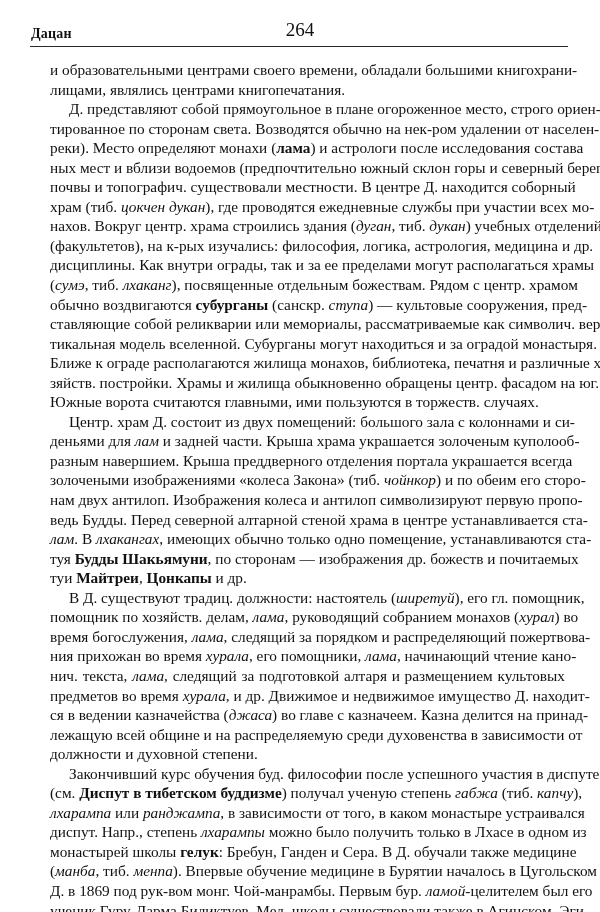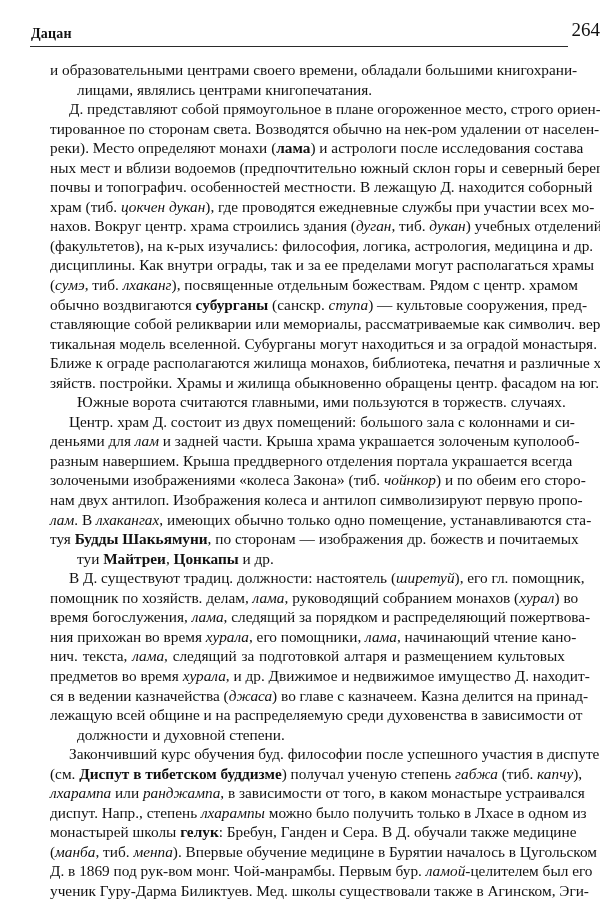--- a/index.html
+++ b/index.html
@@ -8,35 +8,35 @@
     font-family: "Liberation Serif", "DejaVu Serif", serif;
     color: #111111;
   }
   .running-head {
     position: absolute; left: 31px; top: 26px;
     font-family: "Liberation Serif", serif;
     font-weight: bold; font-size: 14px; letter-spacing: 0.2px;
   }
   .page-number {
     position: absolute; left: 0; width: 600px; top: 19px;
-    text-align: right; font-size: 19px;
+    text-align: center; font-size: 19px;
   }
   .head-rule {
     position: absolute; left: 30px; width: 538px; top: 46px;
     height: 0; border-top: 1.6px solid #2a2a2a;
   }
   .body-text {
     position: absolute; left: 50px; width: 515px; top: 60px;
     font-size: 15.3px; line-height: 19.55px;
   }
   .line {
     display: block; white-space: nowrap; height: 19.55px;
     text-align: justify; text-align-last: justify;
   }
-  .line.last { text-align-last: left; margin-left: 27px; }
+  .line.last { text-align-last: left; }
   .line.indent { padding-left: 19px; }
   .seg-b { font-weight: bold; }
   .seg-i { font-style: italic; }
 </style>
 </head>
 <body>
 
 <div>
   <div class="running-head">Дацан</div>
   <div class="page-number">264</div>
@@ -44,39 +44,40 @@
   <div class="body-text" id="body-text">
       <div>
         <span class="line"><span>и образовательными центрами своего времени, обладали большими книгохрани-</span></span>
         <span class="line last"><span>лищами, являлись центрами книгопечатания.</span></span>
       </div>
       <div>
         <span class="line indent"><span>Д. представляют собой прямоугольное в плане огороженное место, строго ориен-</span></span>
         <span class="line"><span>тированное по сторонам света. Возводятся обычно на нек-ром удалении от населен-</span></span>
         <span class="line"><span>реки). Место определяют монахи (</span><span class="seg-b">лама</span><span>) и астрологи после исследования состава</span></span>
         <span class="line"><span>ных мест и вблизи водоемов (предпочтительно южный склон горы и северный берег</span></span>
-        <span class="line"><span>почвы и топографич. особенностей местности. В лежащую Д. находится соборный</span></span>
+        <span class="line"><span>почвы и топографич. существовали местности. В центре Д. находится соборный</span></span>
         <span class="line"><span>храм (тиб. </span><span class="seg-i">цокчен дукан</span><span>), где проводятся ежедневные службы при участии всех мо-</span></span>
         <span class="line"><span>нахов. Вокруг центр. храма строились здания (</span><span class="seg-i">дуган</span><span>, тиб. </span><span class="seg-i">дукан</span><span>) учебных отделений</span></span>
         <span class="line"><span>(факультетов), на к-рых изучались: философия, логика, астрология, медицина и др.</span></span>
         <span class="line"><span>дисциплины. Как внутри ограды, так и за ее пределами могут располагаться храмы</span></span>
         <span class="line"><span>(</span><span class="seg-i">сумэ</span><span>, тиб. </span><span class="seg-i">лхаканг</span><span>), посвященные отдельным божествам. Рядом с центр. храмом</span></span>
         <span class="line"><span>обычно воздвигаются </span><span class="seg-b">субурганы</span><span> (санскр. </span><span class="seg-i">ступа</span><span>) — культовые сооружения, пред-</span></span>
         <span class="line"><span>ставляющие собой реликварии или мемориалы, рассматриваемые как символич. вер-</span></span>
         <span class="line"><span>тикальная модель вселенной. Субурганы могут находиться и за оградой монастыря.</span></span>
         <span class="line"><span>Ближе к ограде располагаются жилища монахов, библиотека, печатня и различные хо-</span></span>
         <span class="line"><span>зяйств. постройки. Храмы и жилища обыкновенно обращены центр. фасадом на юг.</span></span>
         <span class="line last"><span>Южные ворота считаются главными, ими пользуются в торжеств. случаях.</span></span>
       </div>
       <div>
         <span class="line indent"><span>Центр. храм Д. состоит из двух помещений: большого зала с колоннами и си-</span></span>
         <span class="line"><span>деньями для </span><span class="seg-i">лам</span><span> и задней части. Крыша храма украшается золоченым куполооб-</span></span>
         <span class="line"><span>разным навершием. Крыша преддверного отделения портала украшается всегда</span></span>
         <span class="line"><span>золочеными изображениями «колеса Закона» (тиб. </span><span class="seg-i">чойнкор</span><span>) и по обеим его сторо-</span></span>
         <span class="line"><span>нам двух антилоп. Изображения колеса и антилоп символизируют первую пропо-</span></span>
+        <span class="line"><span>ведь Будды. Перед северной алтарной стеной храма в центре устанавливается ста-</span></span>
         <span class="line"><span class="seg-i">лам</span><span>. В </span><span class="seg-i">лхакангах</span><span>, имеющих обычно только одно помещение, устанавливаются ста-</span></span>
         <span class="line"><span>туя </span><span class="seg-b">Будды Шакьямуни</span><span>, по сторонам — изображения др. божеств и почитаемых</span></span>
         <span class="line last"><span>туи </span><span class="seg-b">Майтреи</span><span>, </span><span class="seg-b">Цонкапы</span><span> и др.</span></span>
       </div>
       <div>
         <span class="line indent"><span>В Д. существуют традиц. должности: настоятель (</span><span class="seg-i">ширетуй</span><span>), его гл. помощник,</span></span>
         <span class="line"><span>помощник по хозяйств. делам, </span><span class="seg-i">лама</span><span>, руководящий собранием монахов (</span><span class="seg-i">хурал</span><span>) во</span></span>
         <span class="line"><span>время богослужения, </span><span class="seg-i">лама</span><span>, следящий за порядком и распределяющий пожертвова-</span></span>
         <span class="line"><span>ния прихожан во время </span><span class="seg-i">хурала</span><span>, его помощники, </span><span class="seg-i">лама</span><span>, начинающий чтение кано-</span></span>
         <span class="line"><span>нич. текста, </span><span class="seg-i">лама</span><span>, следящий за подготовкой алтаря и размещением культовых</span></span>

